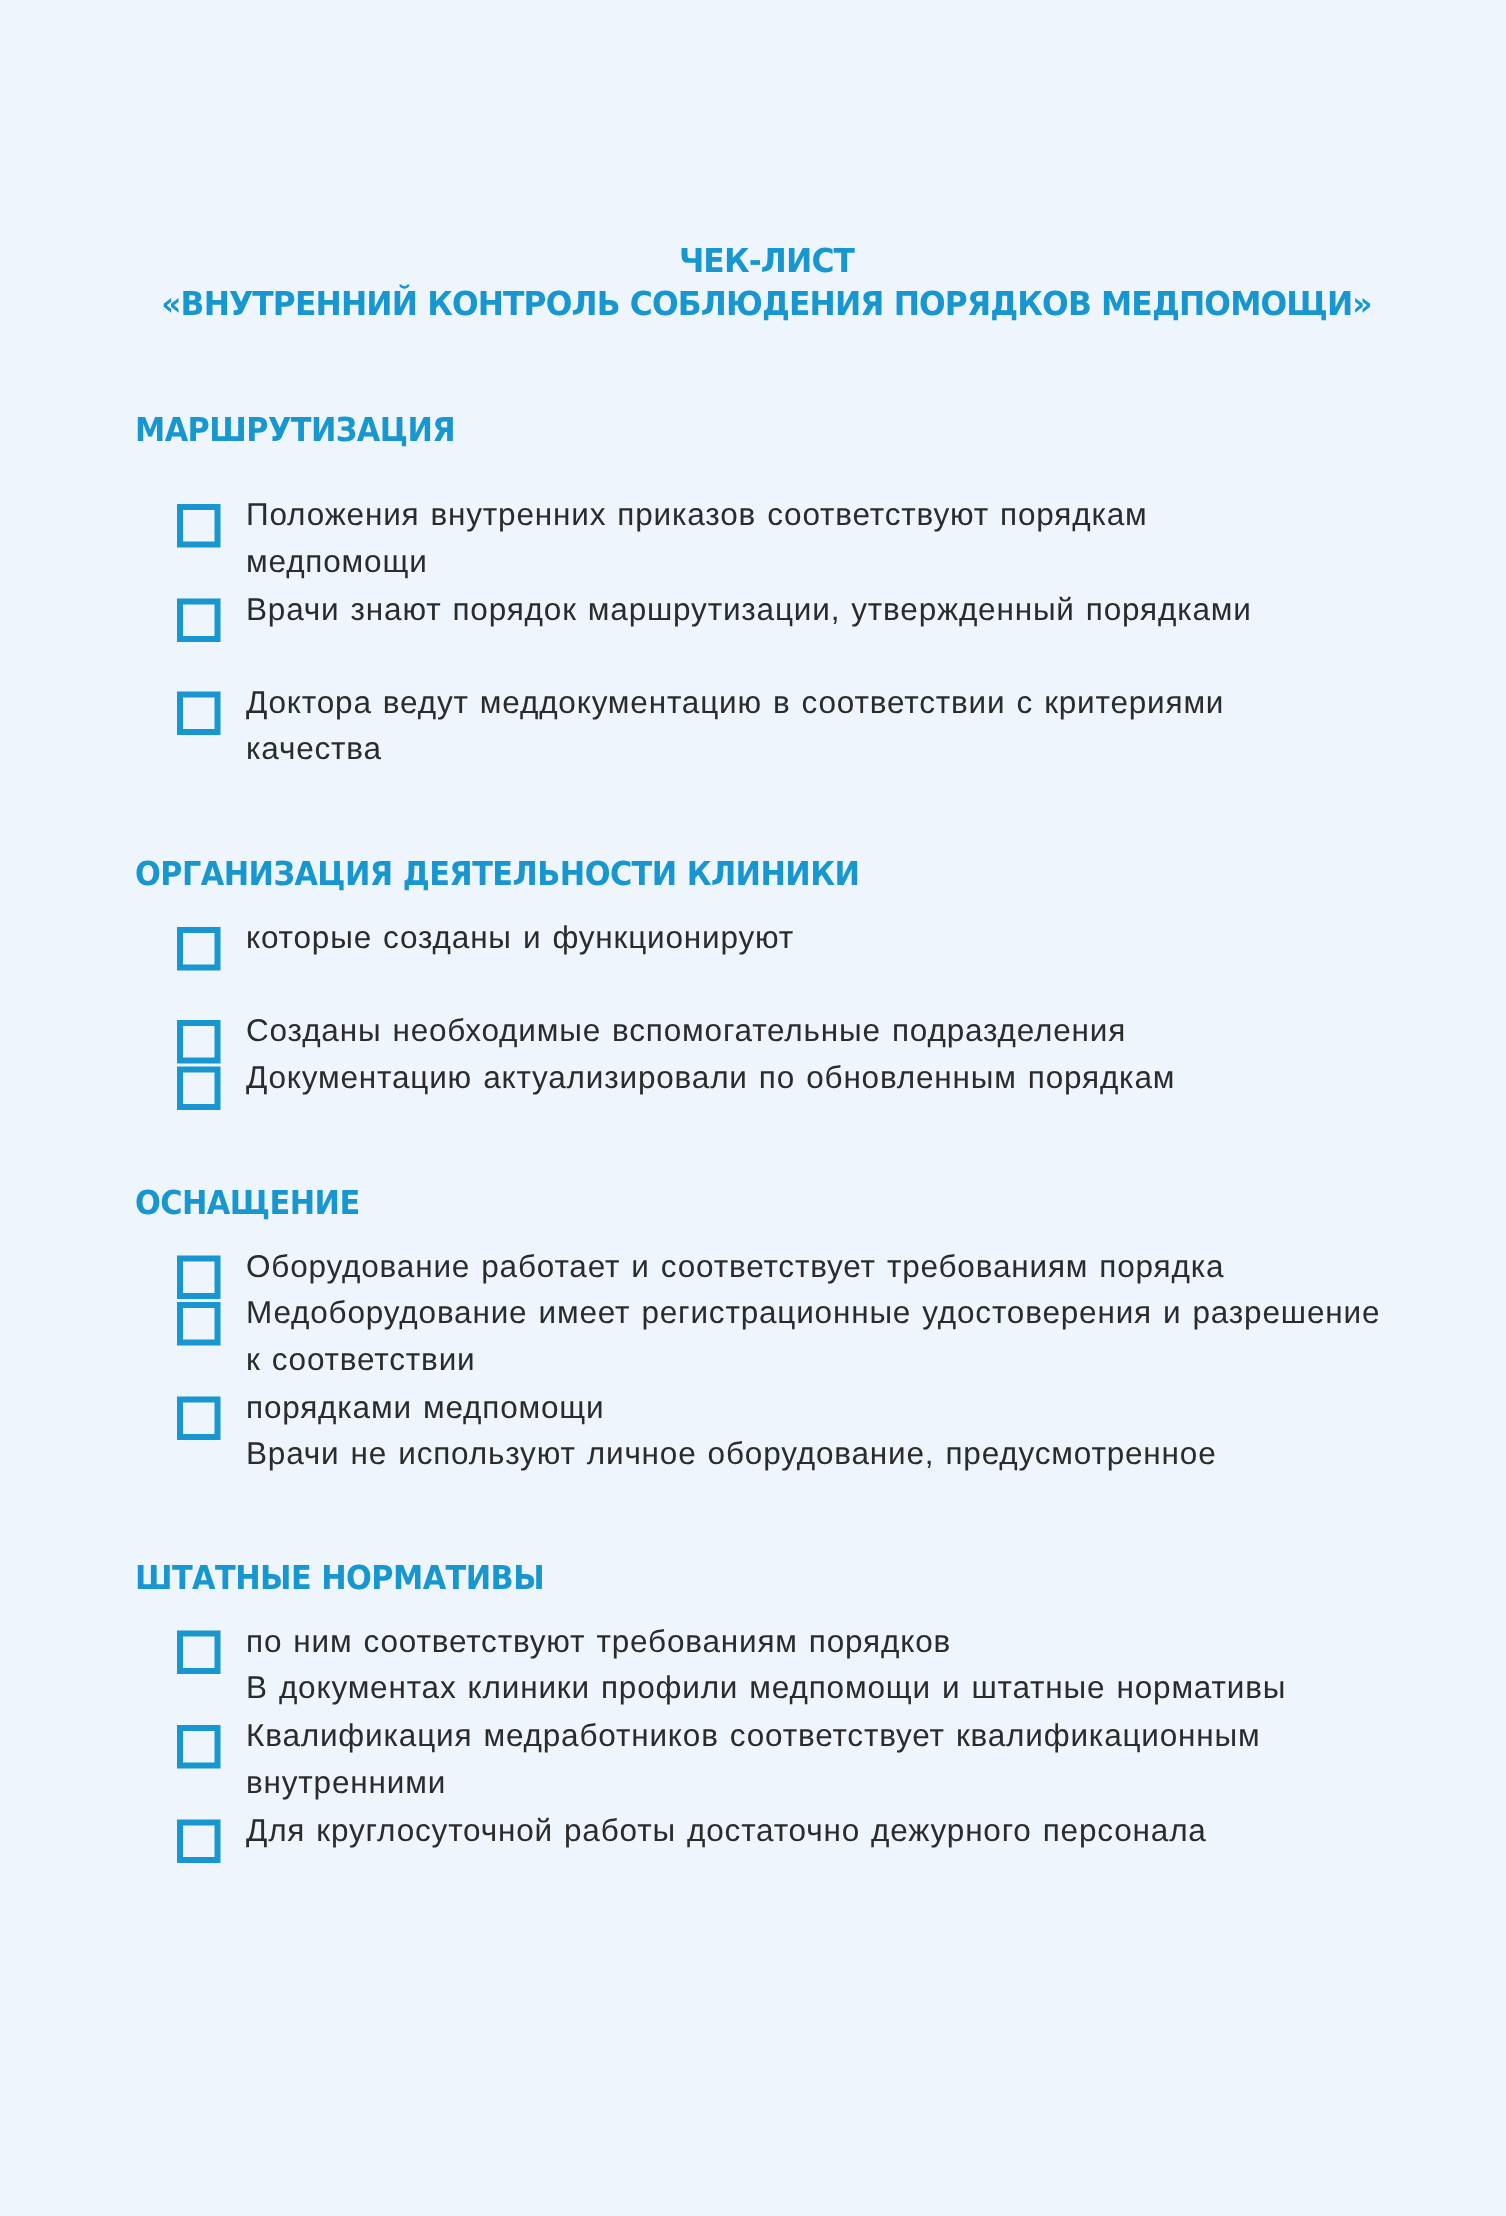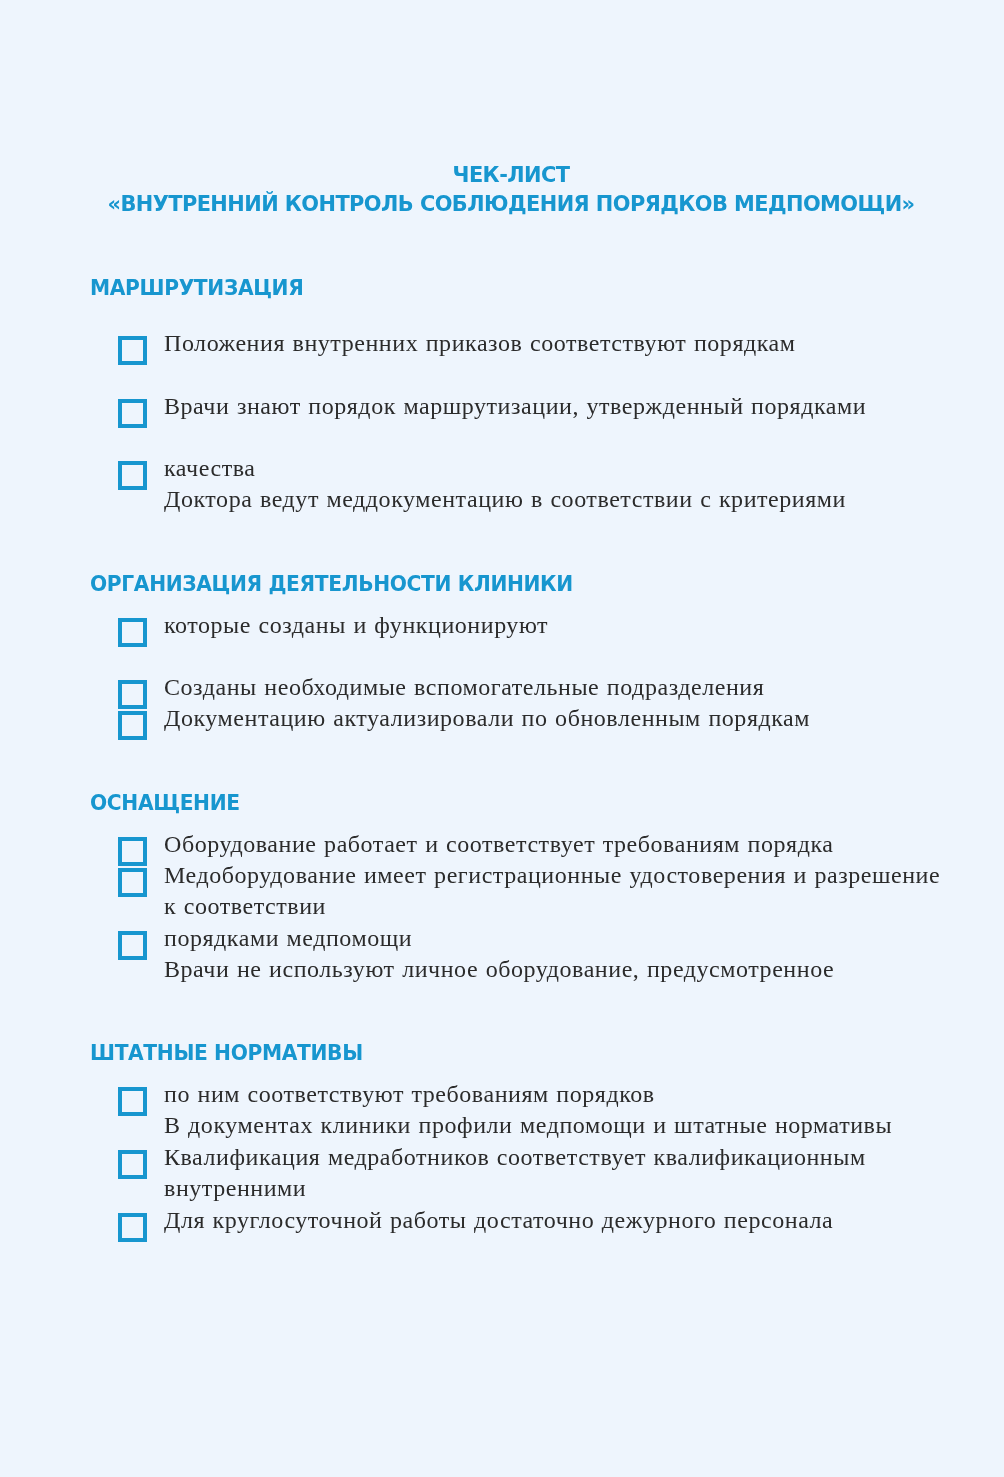--- a/index.html
+++ b/index.html
@@ -61,22 +61,22 @@
       width: 21px;
       height: 21px;
       border: 4px solid #1796cf;
       background: transparent;
       cursor: pointer;
     }
     .item-text {
       position: absolute;
       left: 46px;
       top: -8px;
-      font-family: Liberation Serif, serif;
-      font-size: 24px;
+      font-family: Liberation Sans, sans-serif;
+      font-size: 21px;
       line-height: 31.3px;
       color: #2b2b2b;
       white-space: nowrap;
       letter-spacing: 0.55px;
       word-spacing: 1px;
     }
     .item-text span { display: block; }
   </style>
 </head>
 <body>
@@ -87,35 +87,36 @@
     <div>ЧЕК-ЛИСТ</div>
     <div>«ВНУТРЕННИЙ КОНТРОЛЬ СОБЛЮДЕНИЯ ПОРЯДКОВ МЕДПОМОЩИ»</div>
   </div>
 
   <div class="section-heading" style="top:275px;">МАРШРУТИЗАЦИЯ</div>
 
   <div class="item" style="top:336px;">
     <div class="checkbox"></div>
     <div class="item-text">
       <span>Положения внутренних приказов соответствуют порядкам</span>
+      <span>медпомощи</span>
     </div>
   </div>
 
   <div class="item" style="top:399px;">
     <div class="checkbox"></div>
     <div class="item-text">
       <span>Врачи знают порядок маршрутизации, утвержденный порядками</span>
     </div>
   </div>
 
   <div class="item" style="top:461px;">
     <div class="checkbox"></div>
     <div class="item-text">
+      <span>Доктора ведут меддокументацию в соответствии с критериями</span>
       <span>качества</span>
-      <span>Доктора ведут меддокументацию в соответствии с критериями</span>
     </div>
   </div>
 
   <div class="section-heading" style="top:571px;">ОРГАНИЗАЦИЯ ДЕЯТЕЛЬНОСТИ КЛИНИКИ</div>
 
   <div class="item" style="top:618px;">
     <div class="checkbox"></div>
     <div class="item-text">
       <span>которые созданы и функционируют</span>
     </div>

